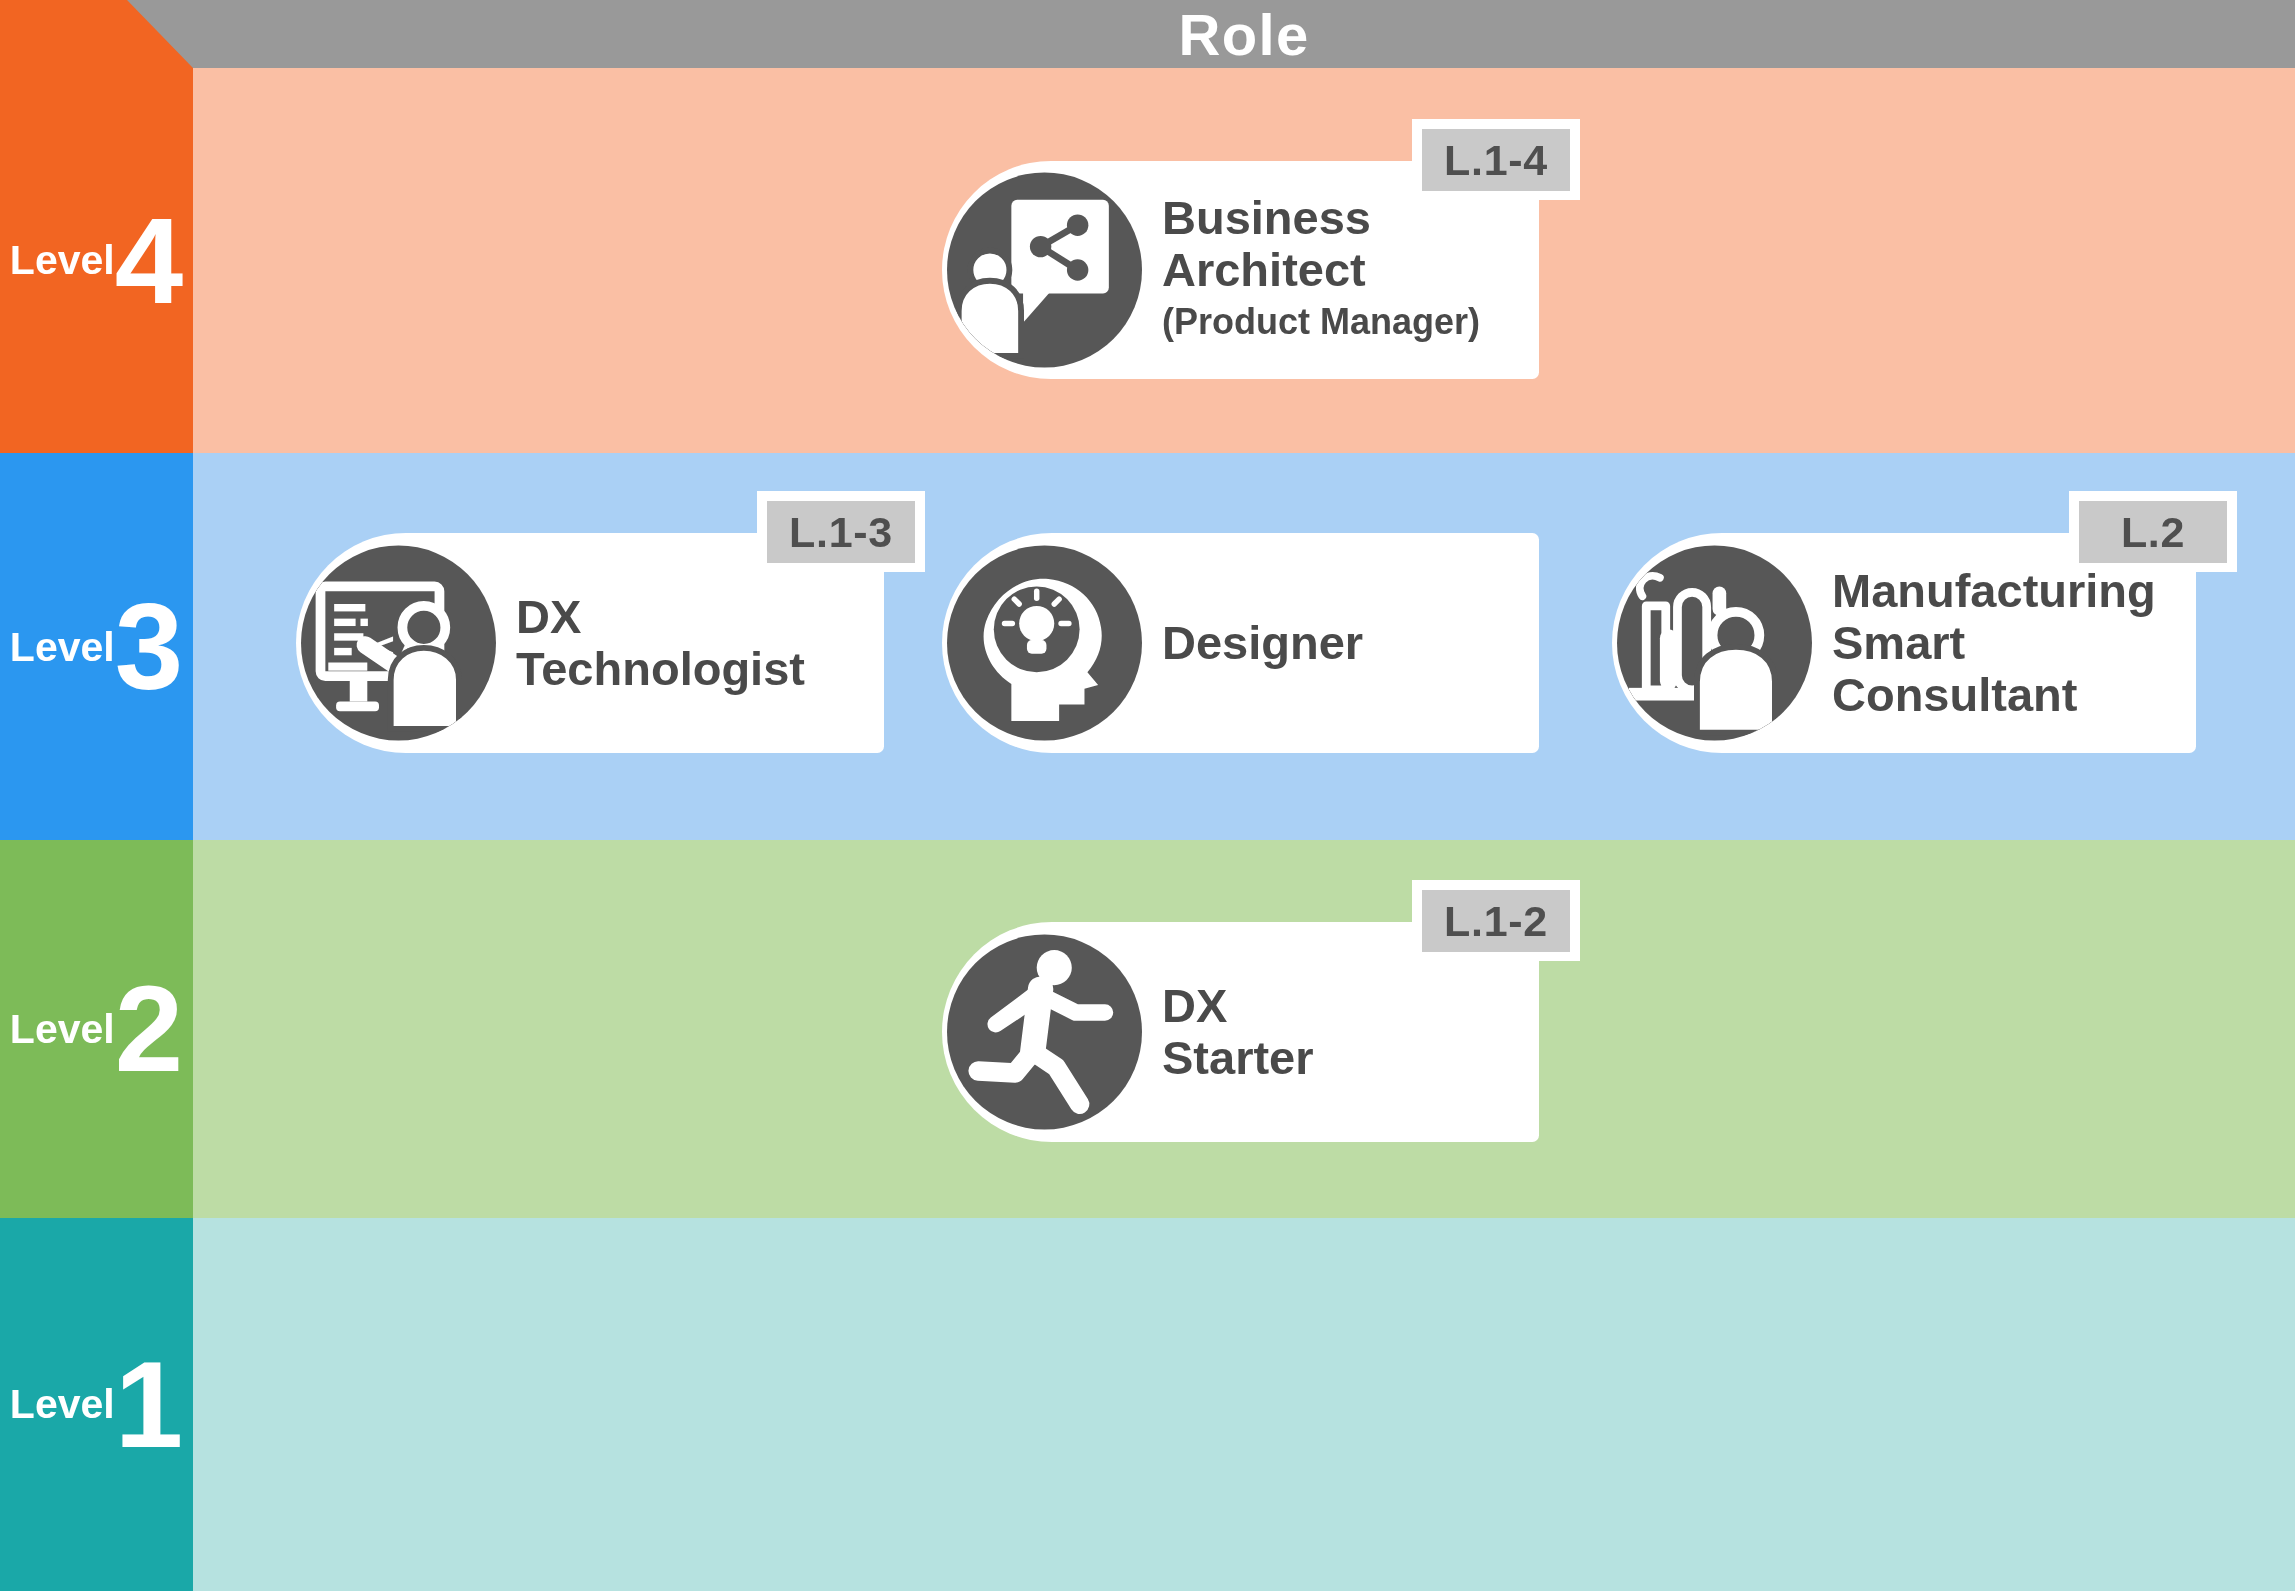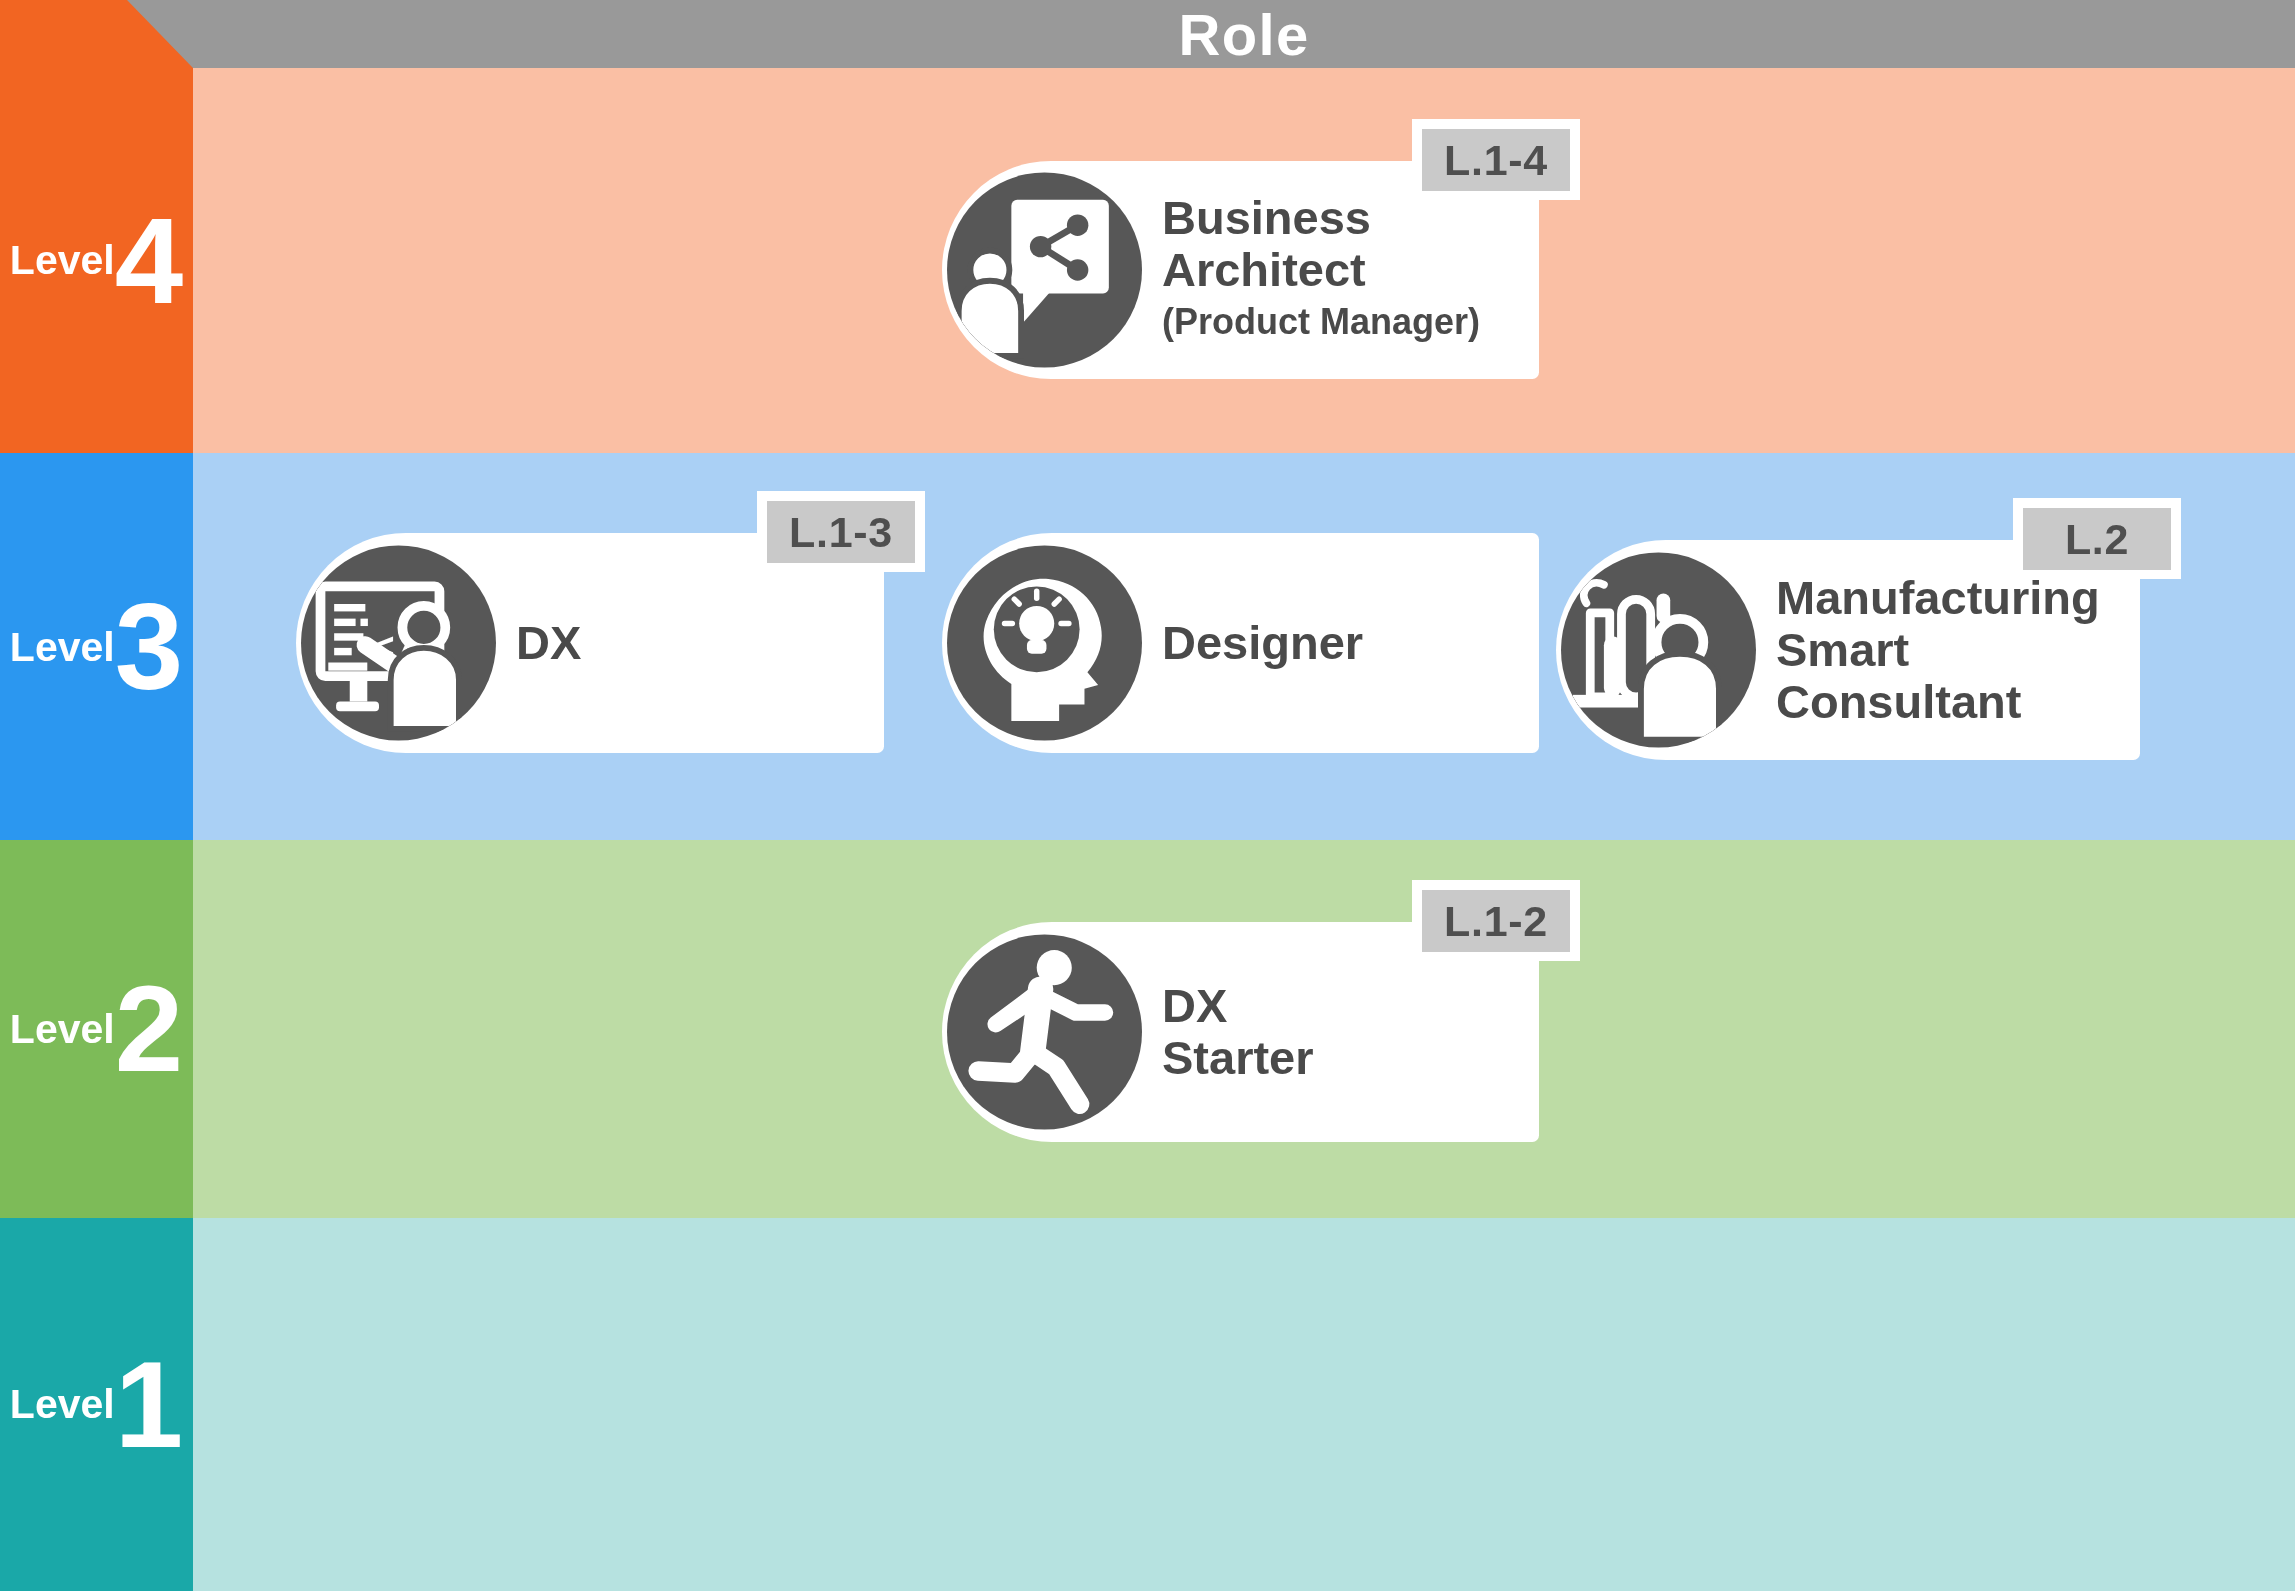--- a/index.html
+++ b/index.html
@@ -58,21 +58,21 @@
 
   
   .card {
     position: absolute;
     background: var(--card_bg);
     border-radius: 110px 6.6px 6.6px 110px;
   }
   .card-ba       { left: 942px; top: 161px;  width: 597px; height: 218px; }
   .card-dxt      { left: 296px;  top: 533px;  width: 588px; height: 220px; }
   .card-designer { left: 942px; top: 533px;  width: 597px; height: 220px; }
-  .card-smc      { left: 1556px; top: 533px;  width: 584px; height: 220px; margin-top: 7px; }
+  .card-smc      { left: 1612px; top: 533px;  width: 584px; height: 220px; }
   .card-dxs      { left: 942px; top: 922px; width: 597px; height: 220px; }
 
   .icon-circle {
     position: absolute; left: 5.2px; top: 50%;
     transform: translateY(-50%);
     width: 195px; height: 195px;
     border-radius: 50%;
     background: var(--icon_circle);
     overflow: hidden;
   }
@@ -210,20 +210,21 @@
           <rect x="25" y="67" width="9" height="13" class="g-fill"></rect>
           <rect x="18" y="80" width="22" height="5" rx="2" class="g-fill"></rect>
           <path d="M52 64 L33 51" class="g-line" stroke-width="9"></path>
           <circle cx="63" cy="42" r="11" class="g-ring"></circle>
           <path d="M46 94 V69 C46 58.5 54 52.5 63 52.5 C72 52.5 81 58.5 81 69 V94 Z" class="g-outl"></path>
         </g>
       </svg>
     </div>
     <div class="card-text">
       <div class="t">DX</div>
+      <div class="t">Technologist</div>
     </div>
   </div>
 
   <div class="card card-designer">
     <div class="icon-circle">
       <svg class="icon-svg" viewBox="0 0 100 100" aria-hidden="true">
         <defs>
             <clipPath id="clip-des">
               <circle cx="50" cy="50" r="50"></circle>
             </clipPath>

